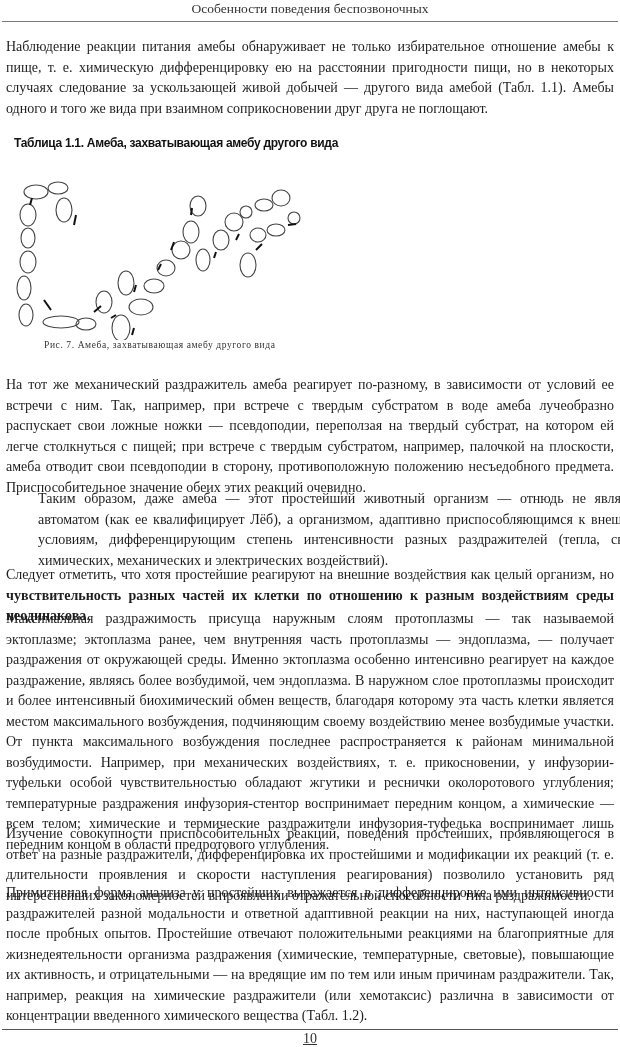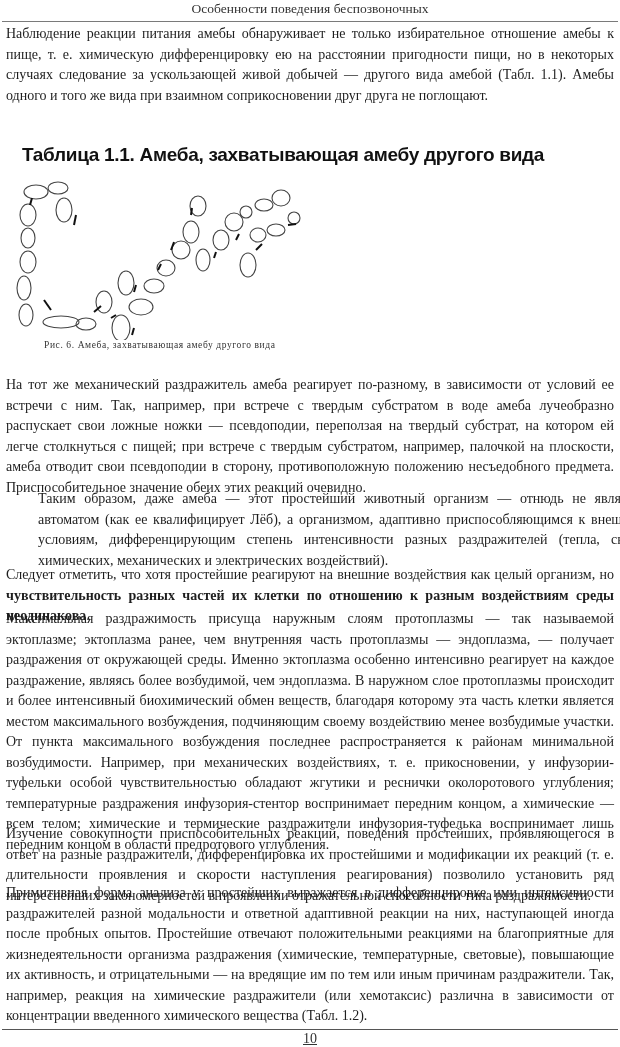--- a/index.html
+++ b/index.html
@@ -18,22 +18,22 @@
   }
   .para {
     position: absolute; left: 6px; width: 608px;
     font-size: 14px; line-height: 20.5px; text-align: justify;
     hyphens: manual; margin: 0;
   }
   .para b { font-weight: bold; }
   .section-title {
     position: absolute; left: 6px; top: 128px;
     font-family: "Liberation Sans", "DejaVu Sans", sans-serif;
-    font-weight: bold; font-size: 19px; letter-spacing: -0.3px;
-    color: #111; margin: 16px;
+    font-weight: bold; font-size: 12px; letter-spacing: -0.3px;
+    color: #111; margin: 8px;
   }
   .figure {
     position: absolute; left: 6px; top: 170px; width: 300px; height: 200px;
   }
   .figure svg { position: absolute; left: 0; top: 0; }
   .caption {
     position: absolute; left: 44px; top: 340px;
     font-size: 9.5px; color: #333; letter-spacing: 0.6px;
   }
   .footer-rule {
@@ -44,21 +44,21 @@
     position: absolute; left: 0; width: 620px; top: 1030px;
     text-align: center; font-size: 14px; line-height: 17px; color: #333; text-decoration: underline;
   }
 </style>
 </head>
 <body>
 
 <div class="header">Особенности поведения беспозвоночных</div>
 <div class="header-rule"></div>
 
-<p class="para" style="top:24px;">Наблюдение реакции питания амебы обнаруживает не только избирательное отношение амебы к пище, т. е. химическую дифференцировку ею на расстоянии пригодности пищи, но в некоторых случаях следование за ускользающей живой добычей — другого вида амебой (Табл. 1.1). Амебы одного и того же вида при взаимном соприкосновении друг друга не поглощают.</p>
+<p class="para" style="top:37px;">Наблюдение реакции питания амебы обнаруживает не только избирательное отношение амебы к пище, т. е. химическую дифференцировку ею на расстоянии пригодности пищи, но в некоторых случаях следование за ускользающей живой добычей — другого вида амебой (Табл. 1.1). Амебы одного и того же вида при взаимном соприкосновении друг друга не поглощают.</p>
 
 <h2 class="section-title">Таблица 1.1. Амеба, захватывающая амебу другого вида</h2>
 
 <div class="figure">
   <svg width="300" height="170" viewBox="0 0 300 170">
     <g fill="none" stroke="#444" stroke-width="1.1">
 
       <ellipse cx="30" cy="22" rx="12" ry="7"></ellipse>
       <ellipse cx="52" cy="18" rx="10" ry="6"></ellipse>
       <ellipse cx="58" cy="40" rx="8" ry="12"></ellipse>
@@ -101,21 +101,21 @@
       <line x1="152" y1="100" x2="155" y2="94"></line>
       <line x1="165" y1="80" x2="168" y2="72"></line>
       <line x1="185" y1="45" x2="186" y2="38"></line>
       <line x1="208" y1="88" x2="210" y2="82"></line>
       <line x1="230" y1="70" x2="233" y2="64"></line>
       <line x1="250" y1="80" x2="256" y2="74"></line>
       <line x1="282" y1="55" x2="290" y2="54"></line>
       <line x1="128" y1="158" x2="126" y2="165"></line>
     </g>
   </svg>
-  <div class="caption" style="top:170px; left:38px;">Рис. 6. Амеба, захватывающая амебу другого вида</div>
+  <div class="caption" style="top:170px; left:38px;">Рис. 7. Амеба, захватывающая амебу другого вида</div>
 </div>
 
 <p class="para" style="top:375px;">На тот же механический раздражитель амеба реагирует по-разному, в зависимости от условий ее встречи с ним. Так, например, при встрече с твердым субстратом в воде амеба лучеобразно распускает свои ложные ножки — псевдоподии, переползая на твердый субстрат, на котором ей легче столкнуться с пищей; при встрече с твердым субстратом, например, палочкой на плоскости, амеба отводит свои псевдоподии в сторону, противоположную положению несъедобного предмета. Приспособительное значение обеих этих реакций очевидно.</p>
 
 <p class="para" style="top:489px;margin-left:32px;">Таким образом, даже амеба — этот простейший животный организм — отнюдь не является автоматом (как ее квалифицирует Лёб), а организмом, адаптивно приспособляющимся к внешним условиям, дифференцирующим степень интенсивности разных раздражителей (тепла, света, химических, механических и электрических воздействий).</p>
 
 <p class="para" style="top:565px;"><span>Следует отметить, что хотя простейшие реагируют на внешние воздействия как целый организм, но </span><b>чувствительность разных частей их клетки по отношению к разным воздействиям среды неодинакова</b><span>.</span></p>
 
 <p class="para" style="top:609px;">Максимальная раздражимость присуща наружным слоям протоплазмы — так называемой эктоплазме; эктоплазма ранее, чем внутренняя часть протоплазмы — эндоплазма, — получает раздражения от окружающей среды. Именно эктоплазма особенно интенсивно реагирует на каждое раздражение, являясь более возбудимой, чем эндоплазма. В наружном слое протоплазмы происходит и более интенсивный биохимический обмен веществ, благодаря которому эта часть клетки является местом максимального возбуждения, подчиняющим своему воздействию менее возбудимые участки. От пункта максимального возбуждения последнее распространяется к районам минимальной возбудимости. Например, при механических воздействиях, т. е. прикосновении, у инфузории-туфельки особой чувствительностью обладают жгутики и реснички околоротового углубления; температурные раздражения инфузория-стентор воспринимает передним концом, а химические — всем телом; химические и термические раздражители инфузория-туфелька воспринимает лишь передним концом в области предротового углубления.</p>
 

